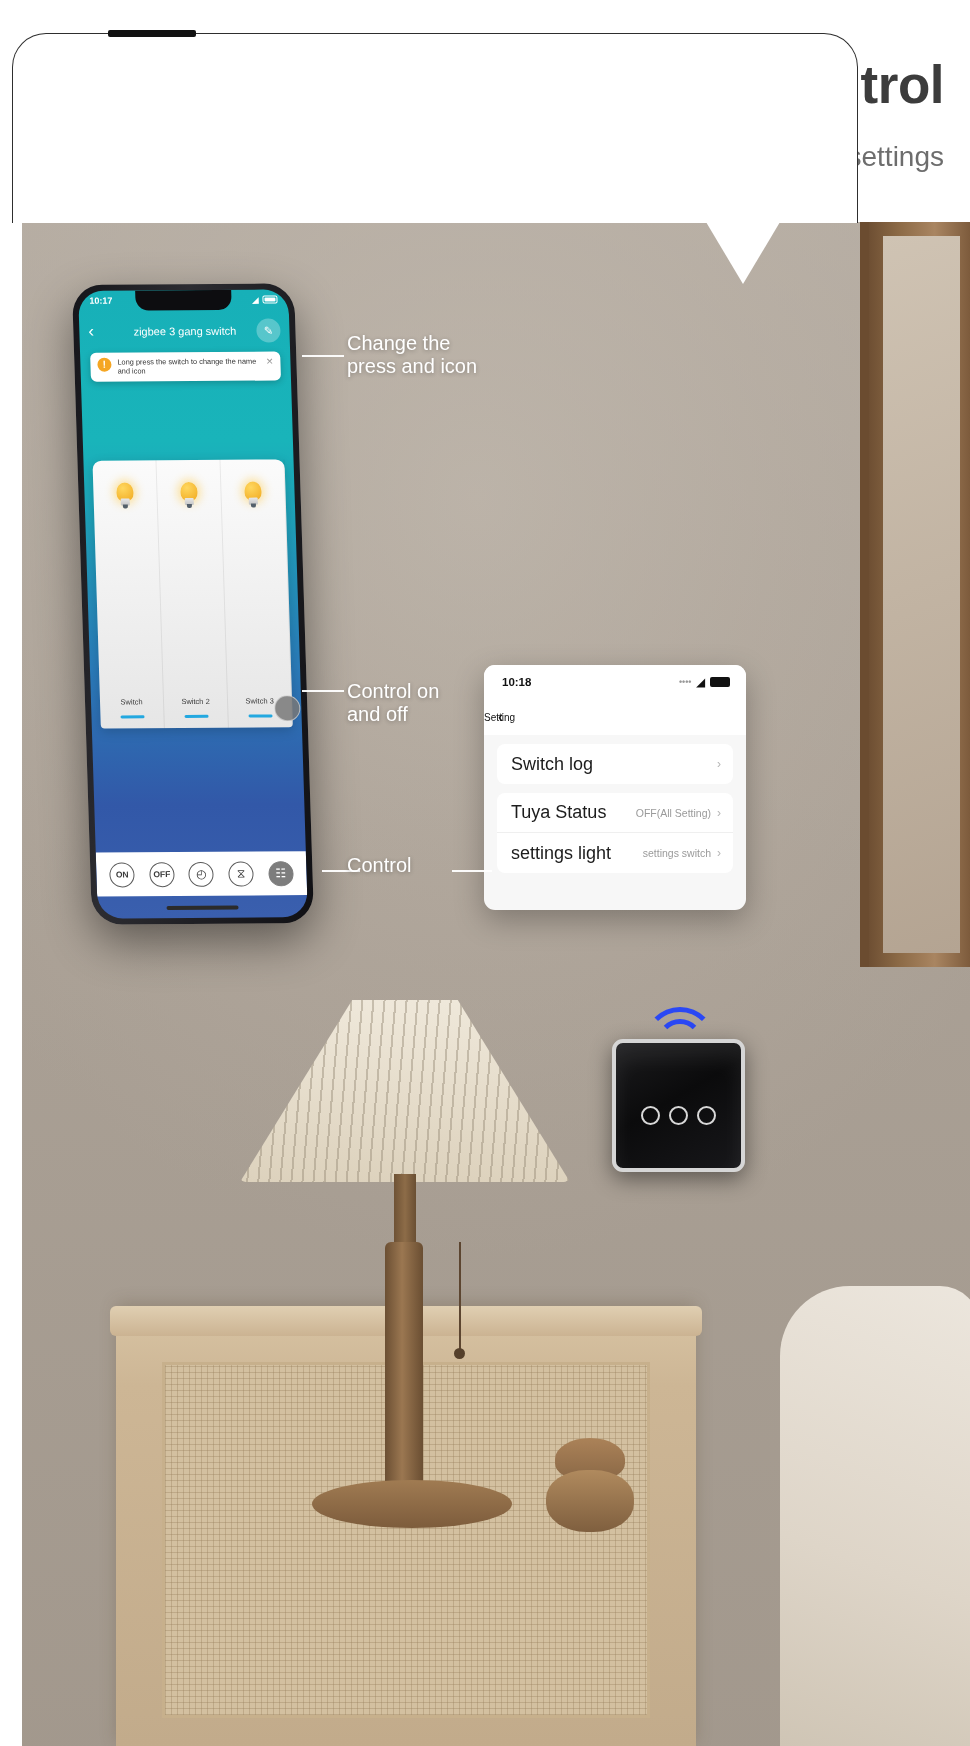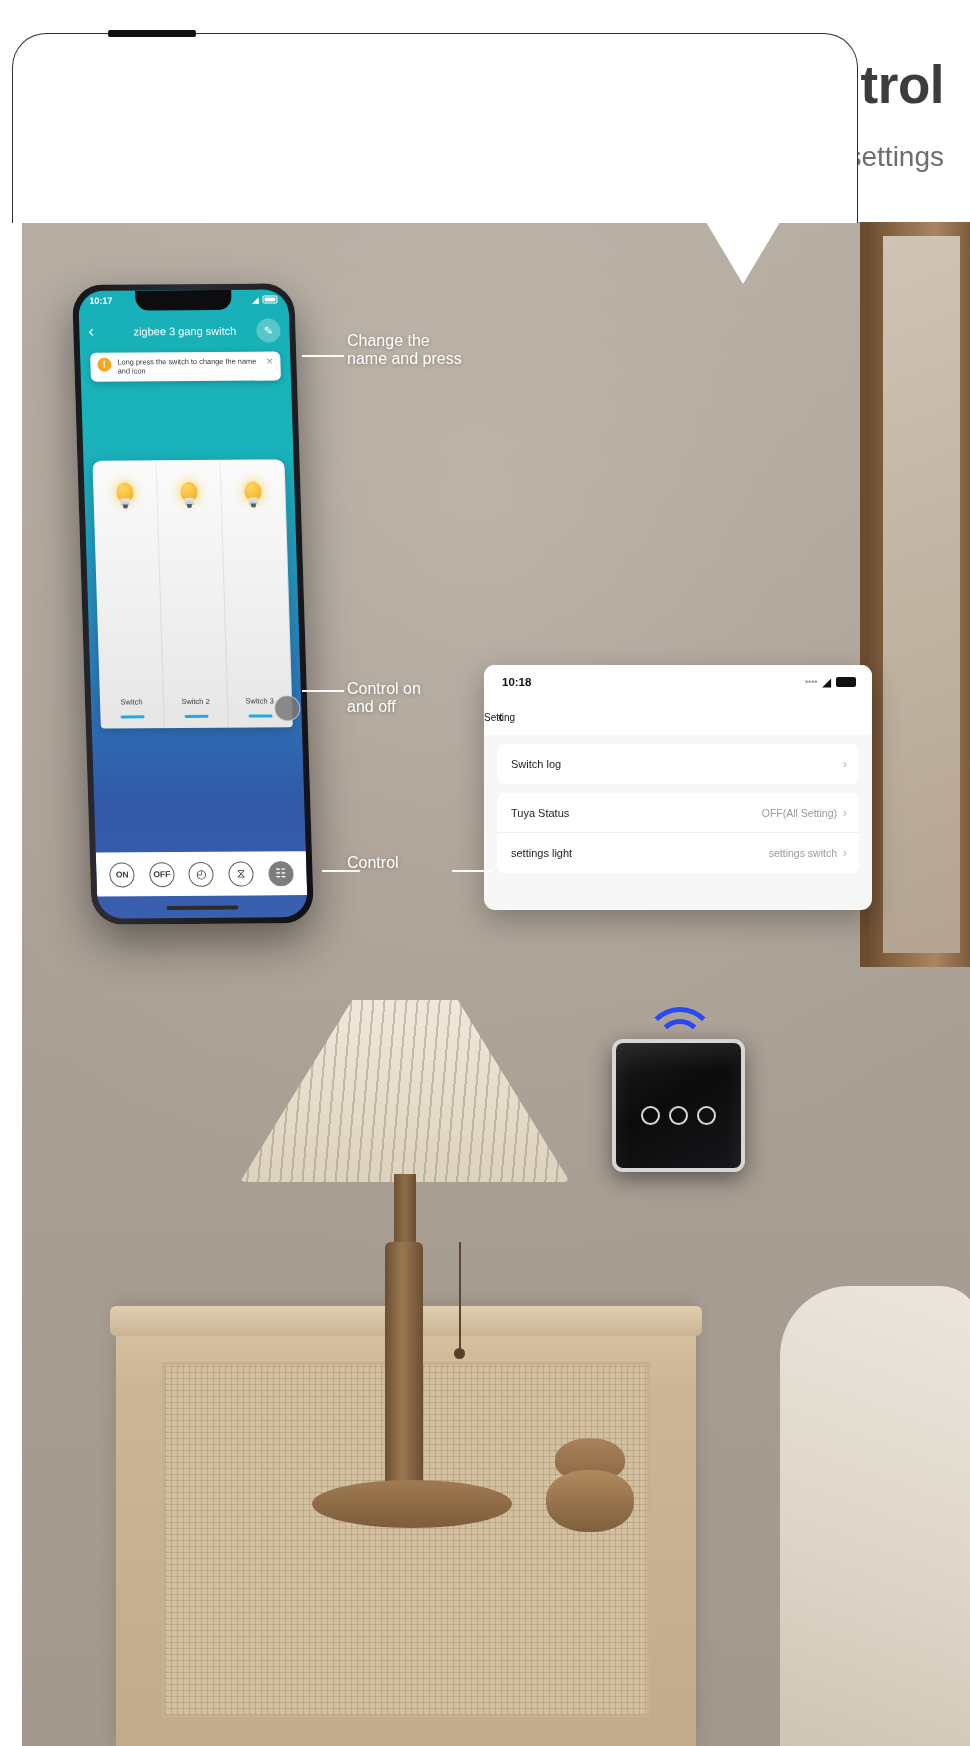--- a/index.html
+++ b/index.html
@@ -267,21 +267,21 @@
   .tb-btn.filled { background: #7d7d7d; border-color: #7d7d7d; color: #fff; }
   .tb-icon { font-size: 12px; font-weight: normal; }
   .ph-home {
     position: absolute; left: 50%; transform: translateX(-50%); bottom: 8px;
     width: 72px; height: 4px; background: #2b2b2b; border-radius: 3px; z-index: 5;
   }
 
   
   .setting-panel {
     position: absolute; left: 462px; top: 443px;
-    width: 388px; height: 245px;
+    width: 262px; height: 245px;
     background: #f7f7f7; border-radius: 11px;
     box-shadow: 0 10px 30px rgba(0,0,0,0.28);
     overflow: hidden; z-index: 5;
   }
   .st-status {
     height: 34px; display: flex; align-items: center;
     justify-content: space-between; padding: 0 16px 0 18px;
     background: #fff; font-size: 11.5px; font-weight: bold; color: #111;
   }
   .st-status .right { display: flex; align-items: center; gap: 5px; }
@@ -296,26 +296,26 @@
     font-size: 10px; color: #111;
   }
   .st-group {
     margin: 9px 13px 0 13px; background: #fff; border-radius: 8px; overflow: hidden;
   }
   .st-row {
     height: 40px; display: flex; align-items: center;
     padding: 0 12px 0 14px; border-bottom: 1px solid #efefef;
   }
   .st-row:last-child { border-bottom: none; }
-  .st-row .label { font-size: 11px; color: #1c1c1c; flex: 1; }
+  .st-row .label { font-size: 18px; color: #1c1c1c; flex: 1; }
   .st-row .value { font-size: 10.5px; color: #9a9a9a; margin-right: 6px; }
   .st-chev { font-size: 12px; color: #b5b5b5; }
 
   
-  .callout { position: absolute; color: #ffffff; font-size: 16px; line-height: 1.13; z-index: 7;
+  .callout { position: absolute; color: #ffffff; font-size: 20px; line-height: 1.13; z-index: 7;
     text-shadow: 0 1px 4px rgba(0,0,0,0.30); }
   .c1 { left: 325px; top: 110px; }
   .c2 { left: 325px; top: 458px; }
   .c3 { left: 325px; top: 632px; }
   .lead { position: absolute; height: 1.5px; background: #ffffff; z-index: 7; opacity: .95; }
   .l1 { left: 280px; top: 133px; width: 42px; }
   .l2 { left: 280px; top: 468px; width: 42px; }
   .l3 { left: 300px; top: 648px; width: 38px; }
   .l4 { left: 430px; top: 648px; width: 40px; }
 </style>
@@ -455,21 +455,21 @@
           <span class="label">settings light</span>
           <span class="value">settings switch</span>
           <span class="st-chev">›</span>
         </div>
       </div>
     </div>
 
     <div class="lead l1"></div>
     <div class="callout c1">
       <div>Change the</div>
-      <div>name and press</div>
+      <div>press and icon</div>
     </div>
 
     <div class="lead l2"></div>
     <div class="callout c2">
       <div>Control on</div>
       <div>and off</div>
     </div>
 
     <div class="lead l3"></div>
     <div class="lead l4"></div>

